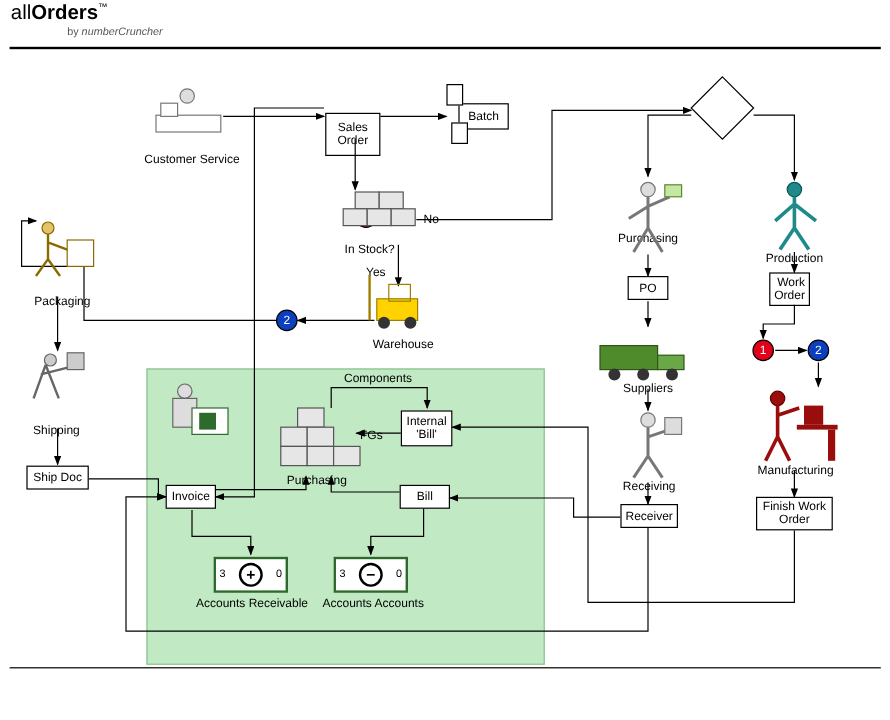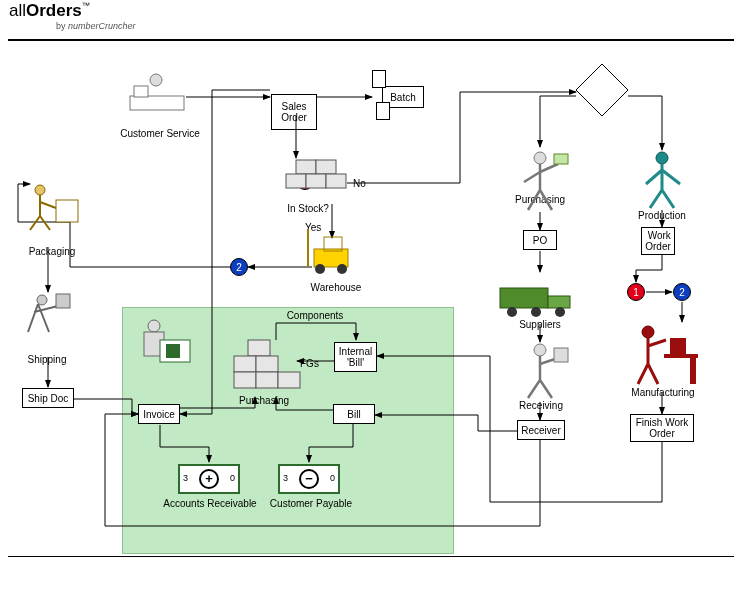--- a/index.html
+++ b/index.html
@@ -322,21 +322,21 @@
     <div class="node-label" style="left:278px; top:161px; width:60px;">In Stock?</div>
     <div class="node-label" style="left:353px; top:136px;">No</div>
     <div class="node-label" style="left:305px; top:180px;">Yes</div>
     <div class="node-label" style="left:306px; top:240px; width:60px;">Warehouse</div>
     <div class="node-label" style="left:22px; top:204px; width:60px;">Packaging</div>
     <div class="node-label" style="left:22px; top:312px; width:50px;">Shipping</div>
     <div class="node-label" style="left:238px; top:353px; width:52px;">Purchasing</div>
     <div class="node-label" style="left:280px; top:268px; width:70px;">Components</div>
     <div class="node-label" style="left:300px; top:316px;">FGs</div>
     <div class="node-label" style="left:160px; top:456px; width:100px;">Accounts Receivable</div>
-    <div class="node-label" style="left:266px; top:456px; width:90px;">Customer Payable</div>
+    <div class="node-label" style="left:266px; top:456px; width:90px;">Accounts Accounts</div>
     <div class="node-label" style="left:580px; top:38px; width:46px; white-space:pre-line;">Make or
 Buy</div>
     <div class="node-label" style="left:510px; top:152px; width:60px;">Purchasing</div>
     <div class="node-label" style="left:512px; top:277px; width:56px;">Suppliers</div>
     <div class="node-label" style="left:514px; top:358px; width:54px;">Receiving</div>
     <div class="node-label" style="left:634px; top:168px; width:56px;">Production</div>
     <div class="node-label" style="left:626px; top:345px; width:74px;">Manufacturing</div>
 
     <div class="box" style="left:22px; top:346px; width:52px; height:20px;">Ship Doc</div>
     <div class="box" style="left:138px; top:362px; width:42px; height:20px;">Invoice</div>

